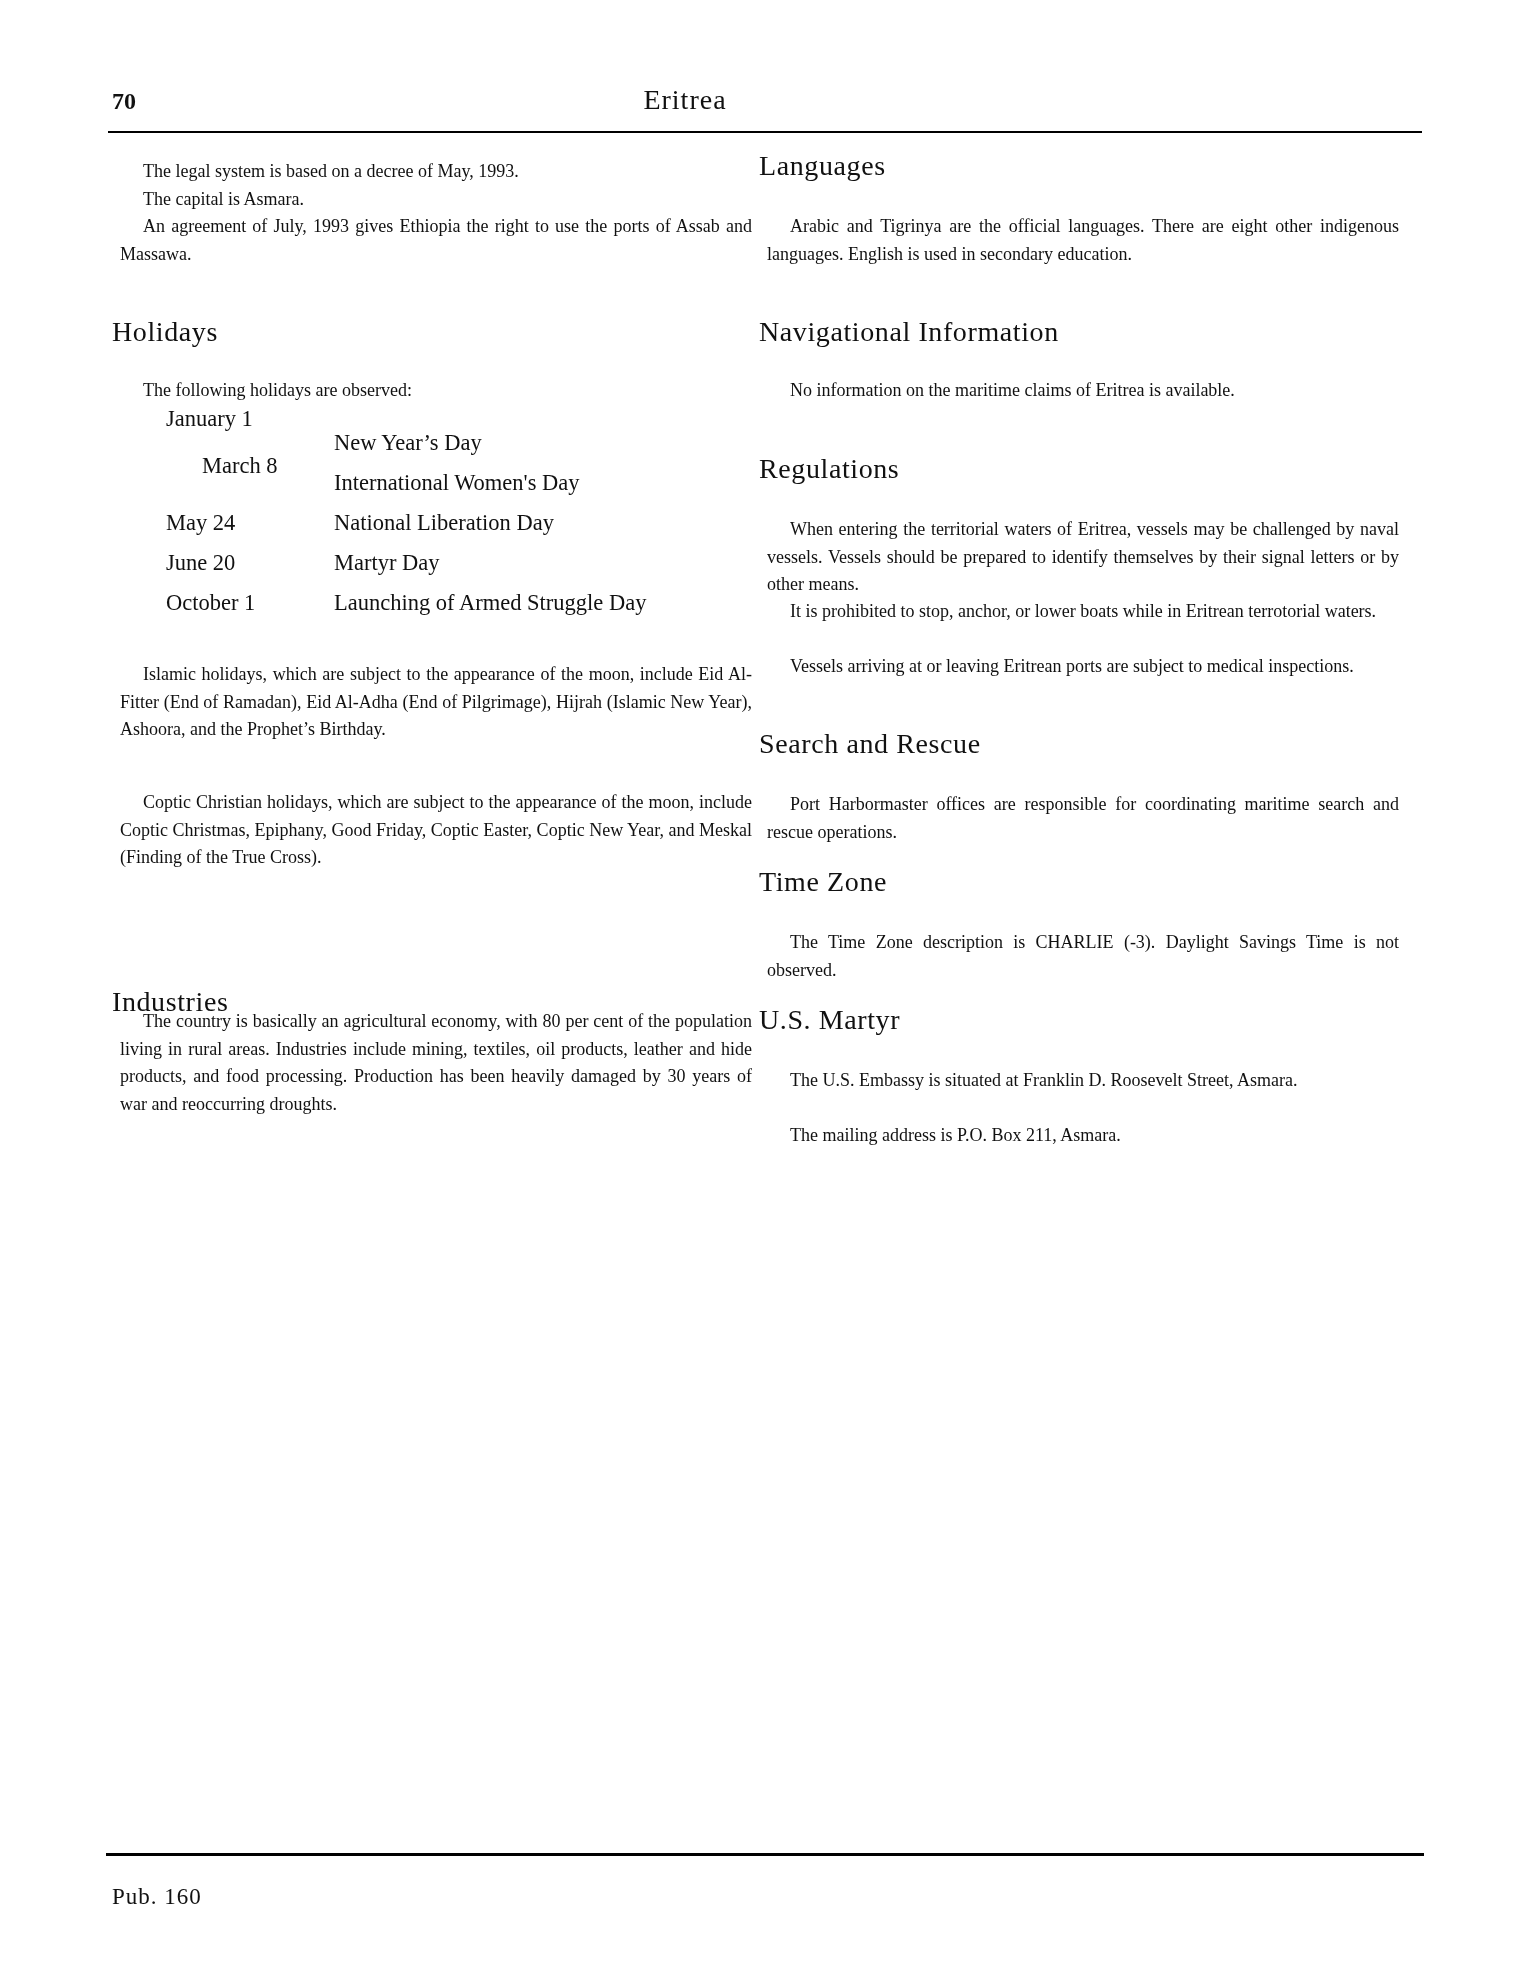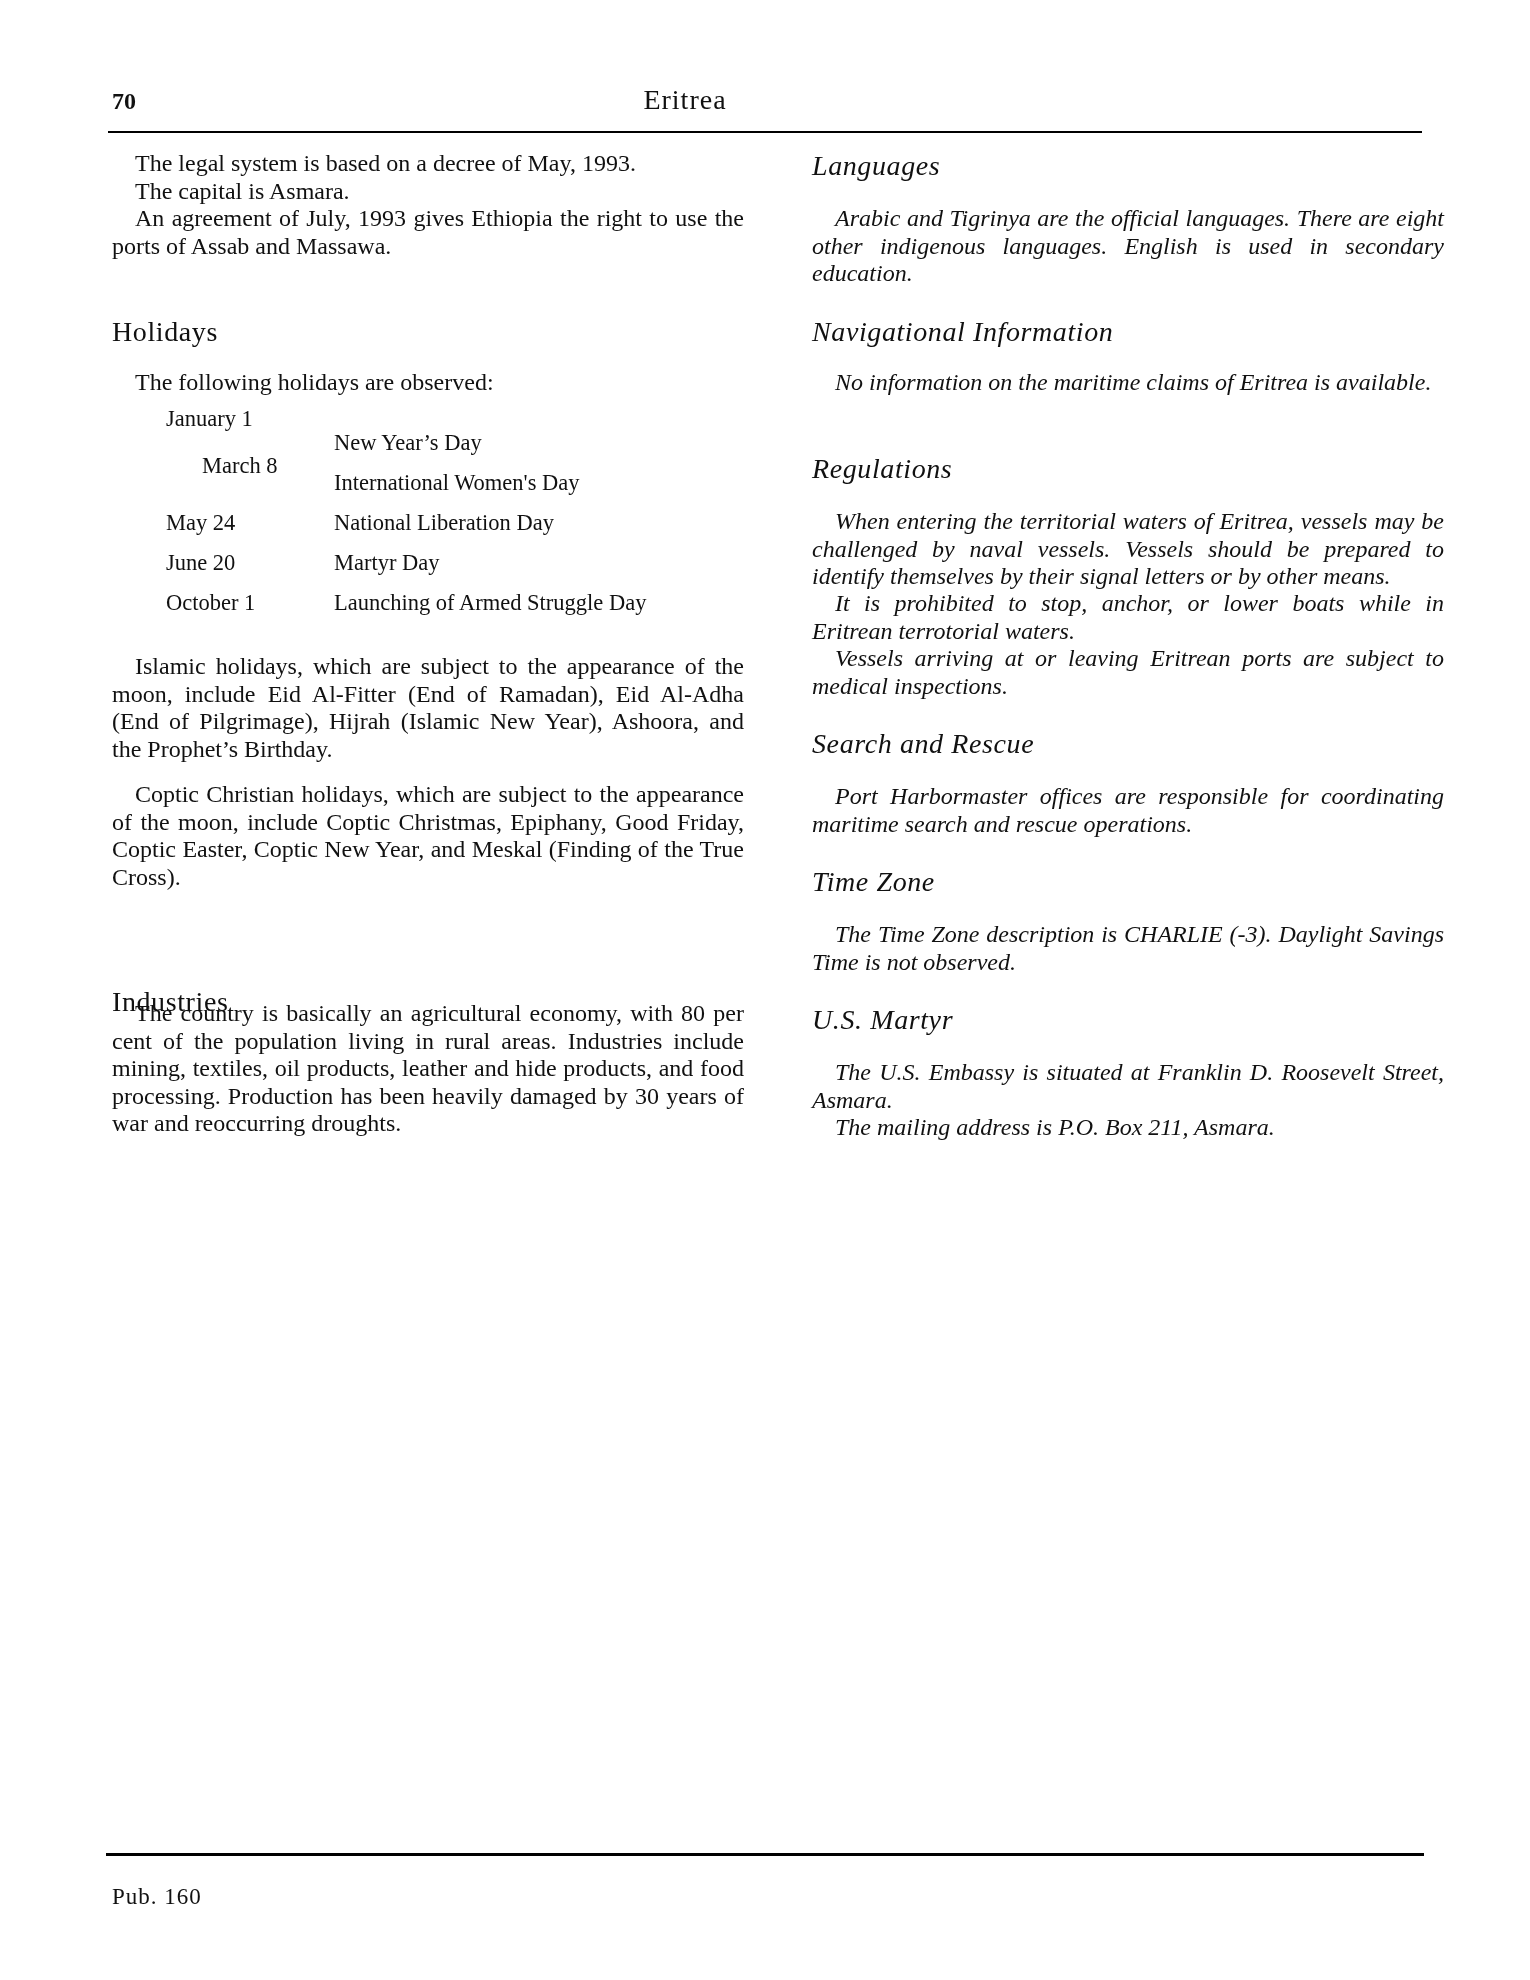--- a/index.html
+++ b/index.html
@@ -3,24 +3,24 @@
 <meta charset="utf-8">
 <style>
   html, body { margin: 0; padding: 0; background: #ffffff; }
   body { width: 1530px; height: 1980px; position: relative; overflow: hidden;
          font-family: "Liberation Serif", "DejaVu Serif", serif; color: #111; }
   .abs { position: absolute; }
   .running-head { font-size: 28px; letter-spacing: 1px; }
   .page-num { font-size: 24px; font-weight: bold; }
   .rule { position: absolute; background: #000; }
   .h { position: absolute; font-size: 28px; letter-spacing: 0.6px; line-height: 34px; white-space: nowrap; }
-  .p { position: absolute; font-size: 24px; line-height: 27.5px; text-align: justify; margin: 0; }
+  .p { position: absolute; font-size: 18px; line-height: 27.5px; text-align: justify; margin: 8px; }
   .p .ind { display: inline-block; width: 23px; }
   .left { left: 112px; width: 632px; }
-  .right { left: 812px; width: 632px; font-style: italic; }
+  .right { left: 759px; width: 632px; }
   .hol-date { position: absolute; left: 166px; font-size: 22.5px; white-space: nowrap; }
   .hol-name { position: absolute; left: 334px; font-size: 22.5px; white-space: nowrap; }
   .footer-text { font-size: 23px; letter-spacing: 1px; }
 </style>
 </head>
 <body>
 
 <div class="abs page-num" style="left:112px; top:88px;">70</div>
 <div class="abs running-head" style="left:0; width:1370px; top:84px; text-align:center;">Eritrea</div>
 <div class="rule" style="left:108px; top:131px; width:1314px; height:2px;"></div>

